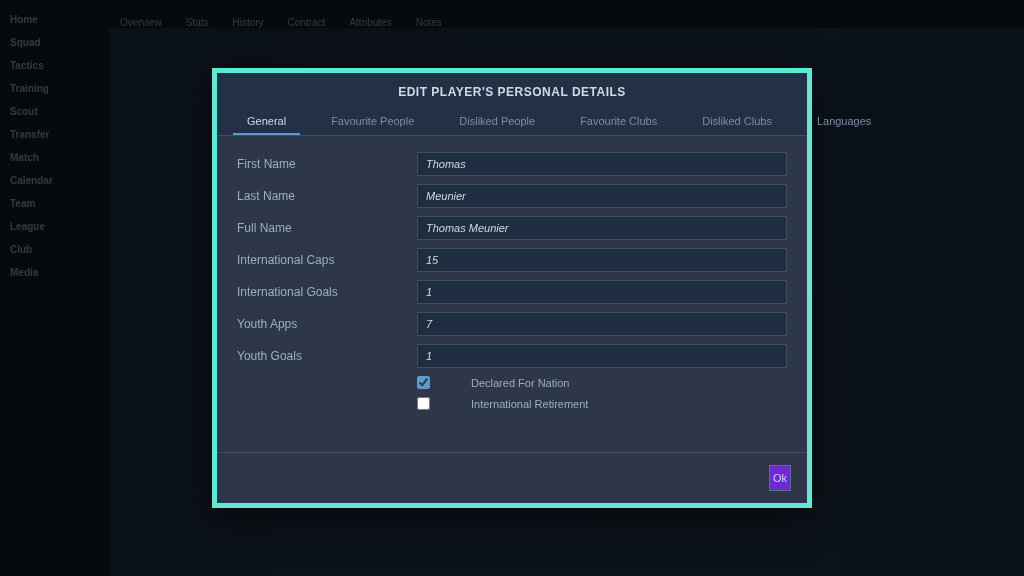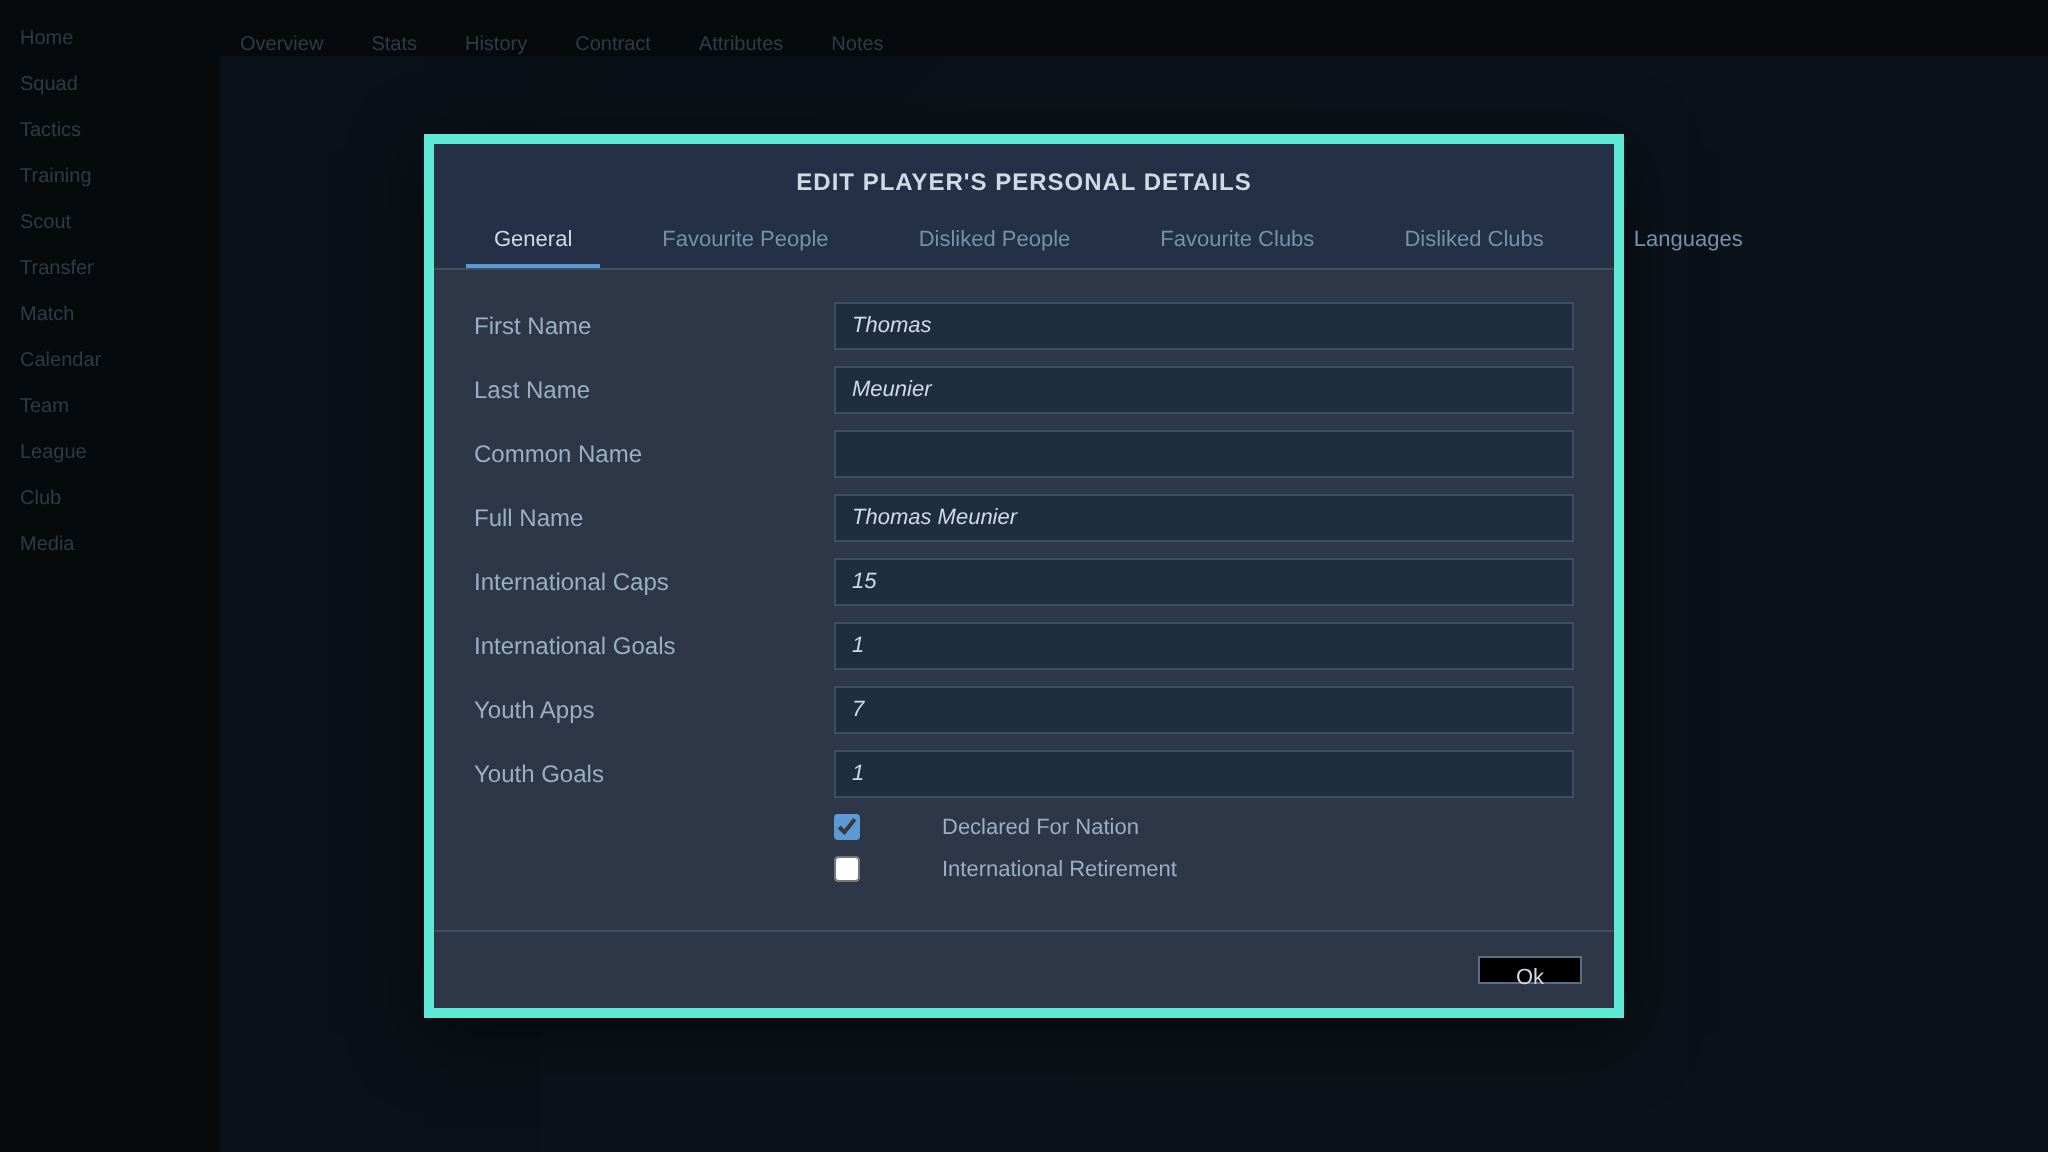--- a/index.html
+++ b/index.html
@@ -38,20 +38,21 @@
     }
 
     .sidebar-item {
       padding: 6px 10px;
       color: #7a8fa8;
       font-size: 10px;
       cursor: pointer;
       white-space: nowrap;
       overflow: hidden;
       text-overflow: ellipsis;
+      font-weight: bold;
     }
 
     
     .topbar {
       position: absolute;
       left: 110px;
       top: 0;
       right: 0;
       height: 28px;
       background: #111922;
@@ -188,27 +189,27 @@
     }
 
     .modal-footer {
       padding: 12px 16px;
       display: flex;
       justify-content: flex-end;
       border-top: 1px solid #3d4f63;
     }
 
     .btn-ok {
-      background: #000000;
+      background: #6d28d9;
       border: 1px solid #5a6f85;
       color: #d0dae6;
       font-size: 11px;
-      padding: 4px 18px;
+      padding: 4px 3px;
       cursor: pointer;
-      height: 14px;
+      height: 26px;
     }
 
     
     .bg-sidebar-section {
       position: absolute;
       left: 110px;
       top: 28px;
       width: 160px;
       bottom: 0;
       background: #1a2838;
@@ -280,24 +281,20 @@
       <div class="form-row">
         <div class="form-label">First Name</div>
         <input class="form-input" type="text" value="Thomas" style="">
       </div>
 
       <div class="form-row">
         <div class="form-label">Last Name</div>
         <input class="form-input" type="text" value="Meunier" style="">
       </div>
 
-      <div class="form-row">
-        <div class="form-label">Common Name</div>
-        <input class="form-input" type="text" style="">
-      </div>
 
       <div class="form-row">
         <div class="form-label">Full Name</div>
         <input class="form-input" type="text" value="Thomas Meunier" style="">
       </div>
 
       <div class="form-row">
         <div class="form-label">International Caps</div>
         <input class="form-input" type="text" value="15" style="">
       </div>

